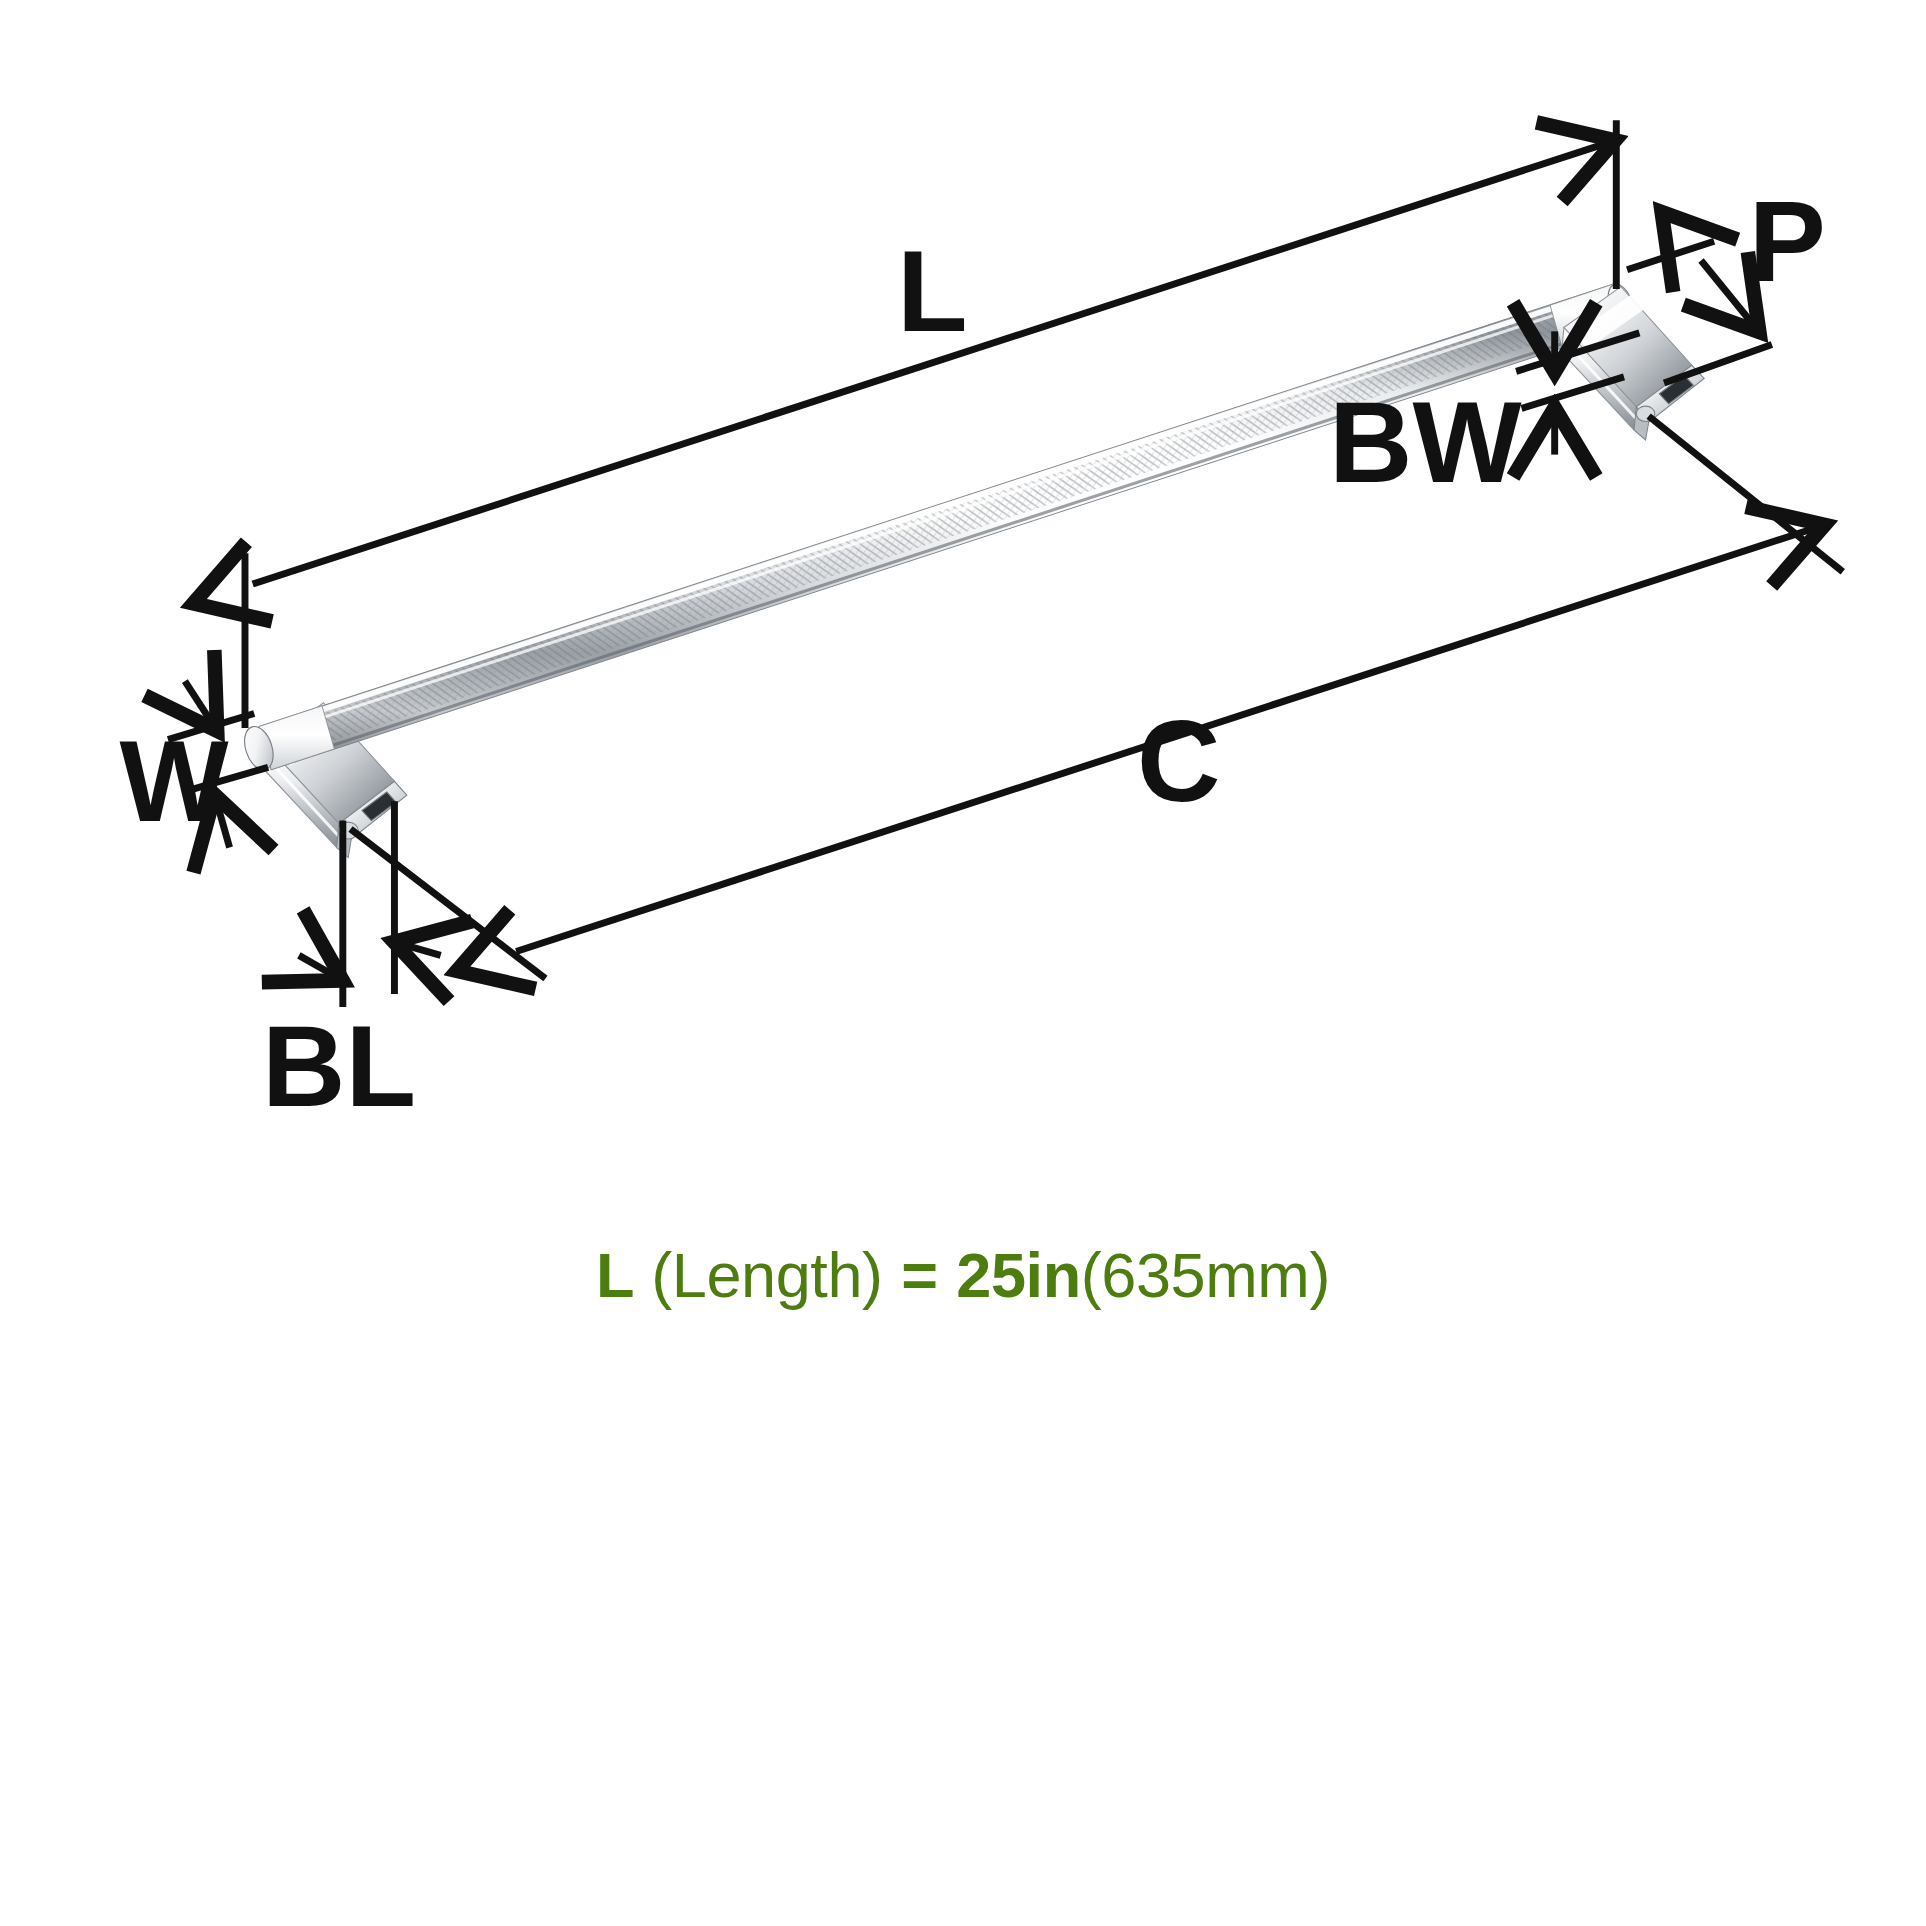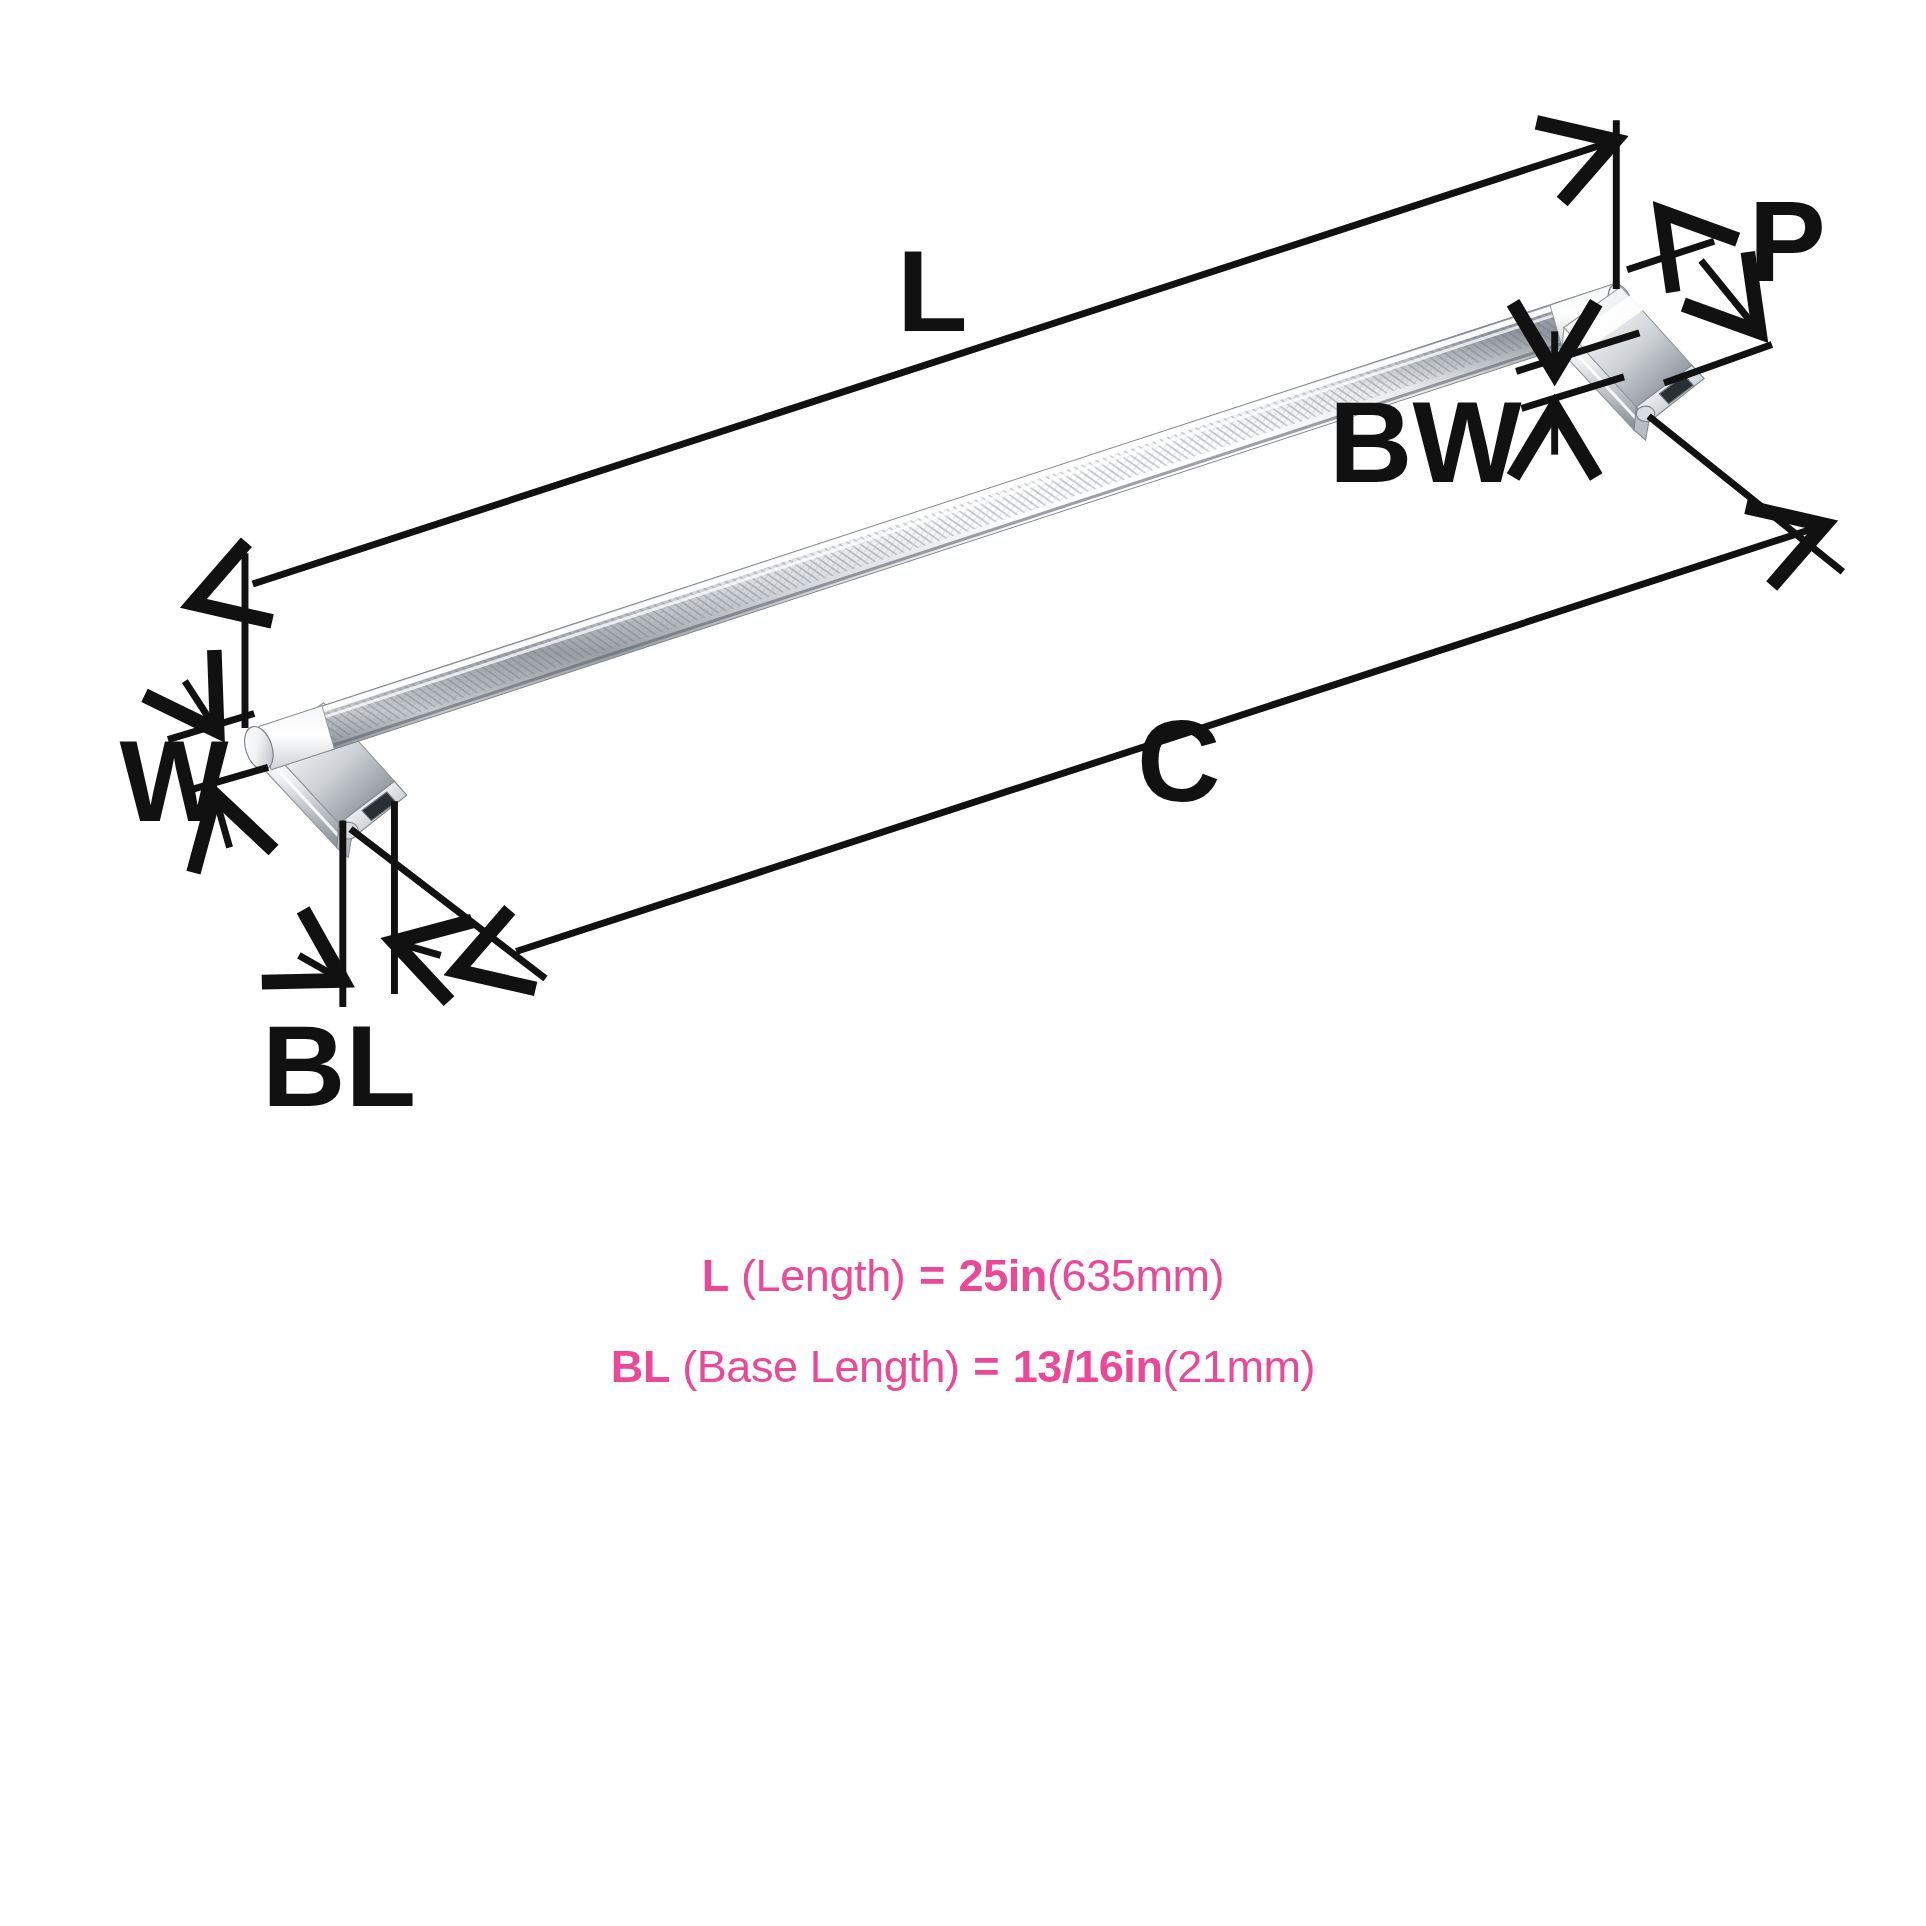--- a/index.html
+++ b/index.html
@@ -40,23 +40,23 @@
   }
   #spec-list {
     position: absolute;
     left: 0;
     top: 1230px;
     width: 1926px;
     text-align: center;
   }
   .spec-row {
     font-family: "Liberation Sans", sans-serif;
-    font-size: 45px;
+    font-size: 63px;
     line-height: 91px;
-    color: #ec4899;
+    color: #4d7c0f;
     white-space: nowrap;
     letter-spacing: -0.4px;
   }
   .spec-key {
     font-weight: 700;
   }
   .spec-name {
     font-weight: 400;
   }
   .spec-eq {
@@ -262,24 +262,18 @@
     <div class="spec-row">
       <span class="spec-key">L</span>
       <span class="spec-name">(Length)</span>
       <span class="spec-eq">=</span>
       <span class="spec-val-in">25in</span><span class="spec-val-mm">(635mm)</span>
     </div>
 
 
 
 
-    <div class="spec-row">
-      <span class="spec-key">BL</span>
-      <span class="spec-name">(Base Length)</span>
-      <span class="spec-eq">=</span>
-      <span class="spec-val-in">13/16in</span><span class="spec-val-mm">(21mm)</span>
-    </div>
 
 
   </div>
 
 </div>
 
 
 </body></html>

